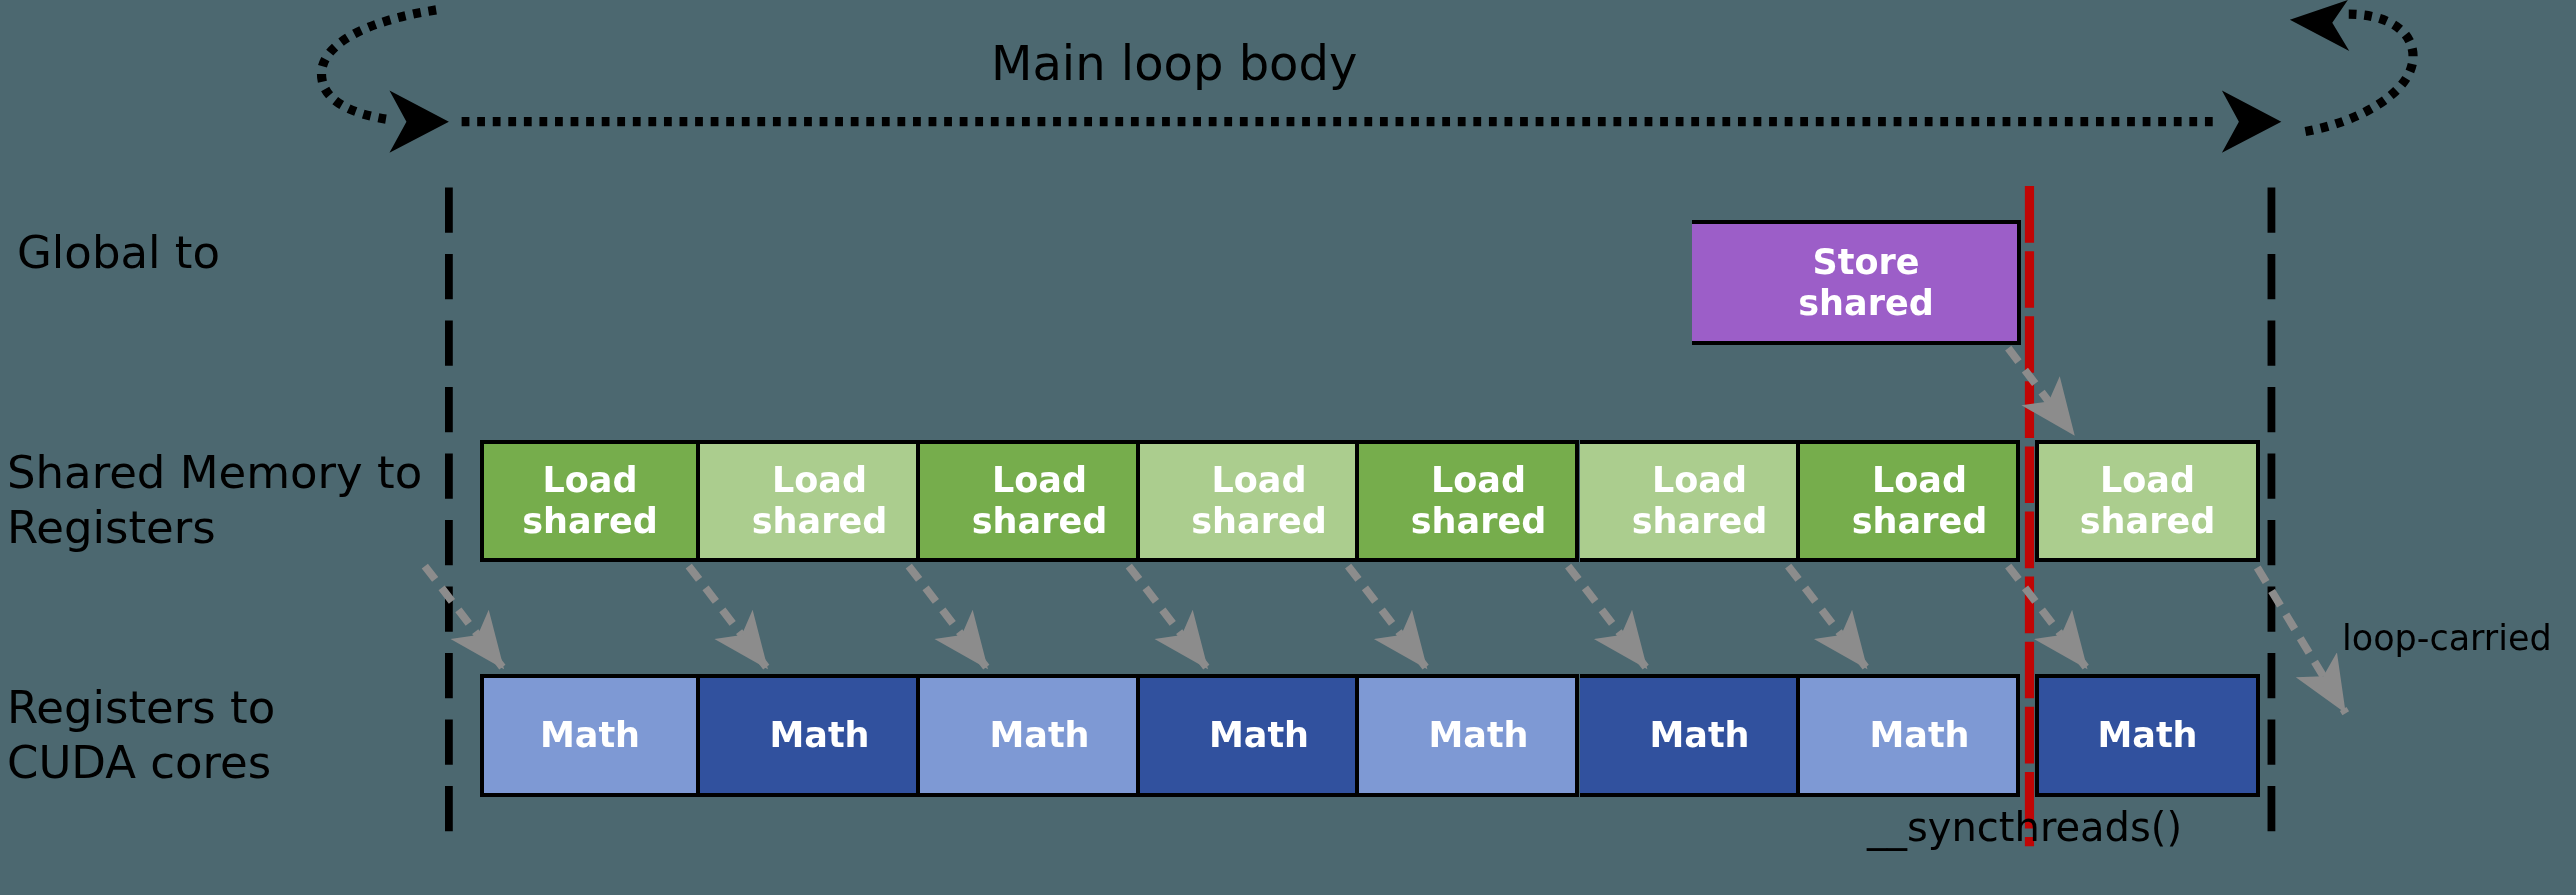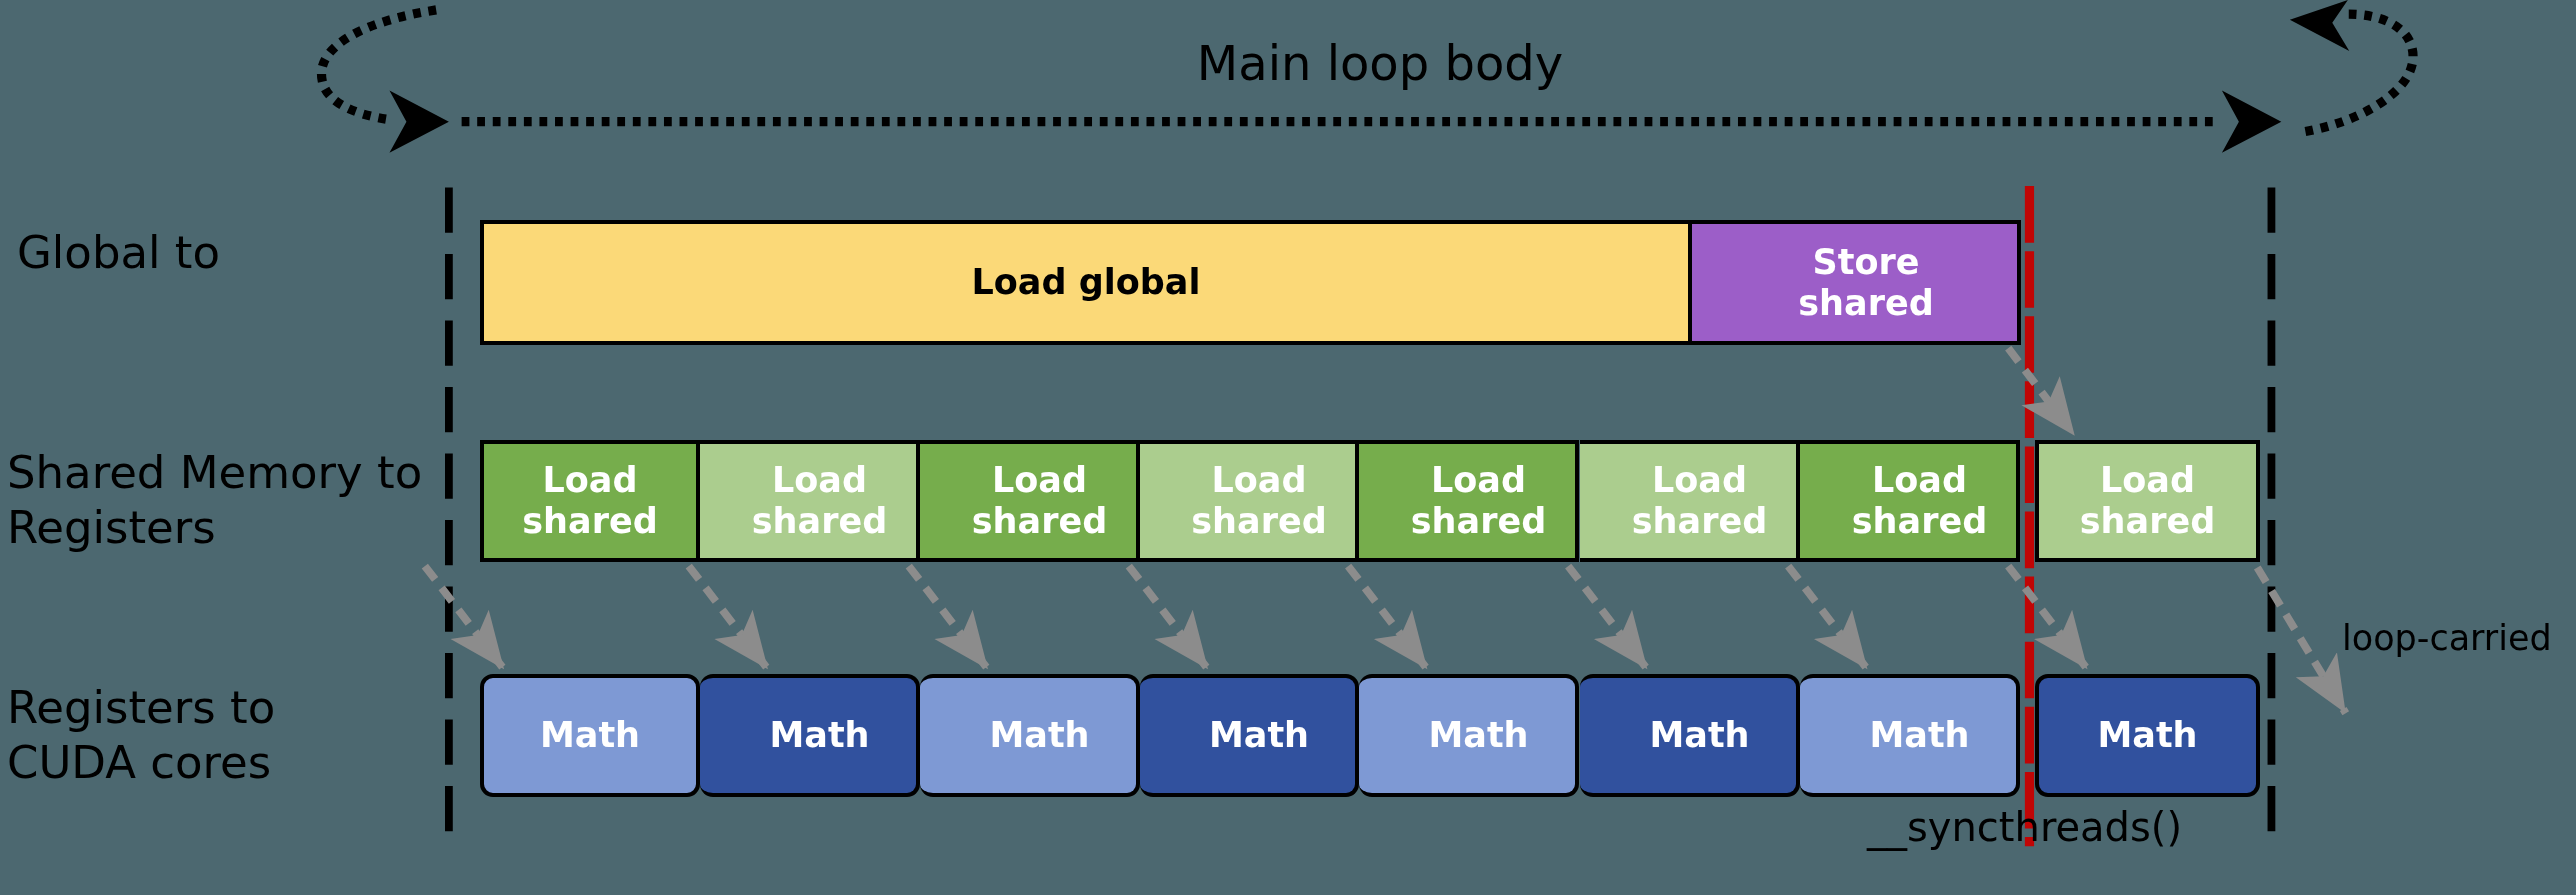--- a/index.html
+++ b/index.html
@@ -17,40 +17,40 @@
   }
   .lines-layer{position:absolute;left:0;top:0;width:2576px;height:895px;}
   .dotted{fill:none;stroke:var(--ink,#000);stroke-width:13;stroke-dasharray:11 11;}
   .bdash{fill:none;stroke:var(--ink,#000);stroke-width:11;stroke-dasharray:64 30;}
   .rdash{fill:none;stroke:var(--barrier-red,#C00505);stroke-width:13;stroke-dasharray:80 12;}
   .dep{fill:none;stroke:var(--dependency-arrow-gray,#8C8C8C);stroke-width:11;stroke-dasharray:24 15;}
   .solidhead{fill:var(--ink,#000);stroke:none;}
   .gahead{fill:var(--dependency-arrow-gray,#8C8C8C);stroke:none;}
 
   .title{
-    position:absolute;top:35px;left:991px;width:778px;text-align:center;
+    position:absolute;top:35px;left:991px;width:778px;text-align:left;
     font-size:48px;color:var(--ink,#000);
   }
   .row-label{
     position:absolute;left:7px;color:var(--ink,#000);
     font-size:45px;line-height:1.22;white-space:nowrap;
   }
   .row-label span{display:block;}
   .lbl-1{top:226px;margin-left:10px;} .lbl-2{top:446px;} .lbl-3{top:681px;}
 
   .block{
     position:absolute;box-sizing:border-box;border:4.2px solid var(--ink,#000);
     display:flex;flex-direction:column;align-items:center;justify-content:center;
     font-weight:bold;color:var(--block-text,#fff);font-size:35px;line-height:1.16;
     text-align:center;
   }
   .noleft{border-left:none;padding-left:23px;}
   .row-load{top:220px;height:125px;}
   .row-shared{top:440px;height:122px;}
-  .row-math{top:674px;height:123px;border-radius:13px;}
+  .row-math{top:674px;height:123px;}
   .fill-yellow{background:var(--load-global-fill,#FBD978);color:var(--ink,#000);}
   .fill-purple{background:var(--store-shared-fill,#9C5EC8);}
   .g-dark{background:var(--load-shared-dark,#76AD4C);}
   .g-light{background:var(--load-shared-light,#ABCD8E);}
   .b-light{background:var(--math-light,#7E99D4);}
   .b-dark{background:var(--math-dark,#31519E);}
 
   .sync-label{
     position:absolute;top:804px;left:1812px;width:425px;text-align:center;
     font-size:40px;color:var(--ink,#000);white-space:nowrap;
@@ -106,23 +106,20 @@
   </div>
   <div class="row-label lbl-2">
     <span>Shared Memory to</span>
     <span>Registers</span>
   </div>
   <div class="row-label lbl-3">
     <span>Registers to</span>
     <span>CUDA cores</span>
   </div>
 
-  <div class="block row-load fill-yellow" style="left:480px;width:1212px;">
-    <span>Load global</span>
-  </div>
   <div class="block row-load fill-purple noleft" style="left:1692px;width:329px;">
     <span>Store</span>
     <span>shared</span>
   </div>
 
   <div class="block row-shared g-dark" style="left:480px;width:220px;">
     <span>Load</span>
     <span>shared</span>
   </div>
   <div class="block row-shared g-light noleft" style="left:700px;width:220px;">

